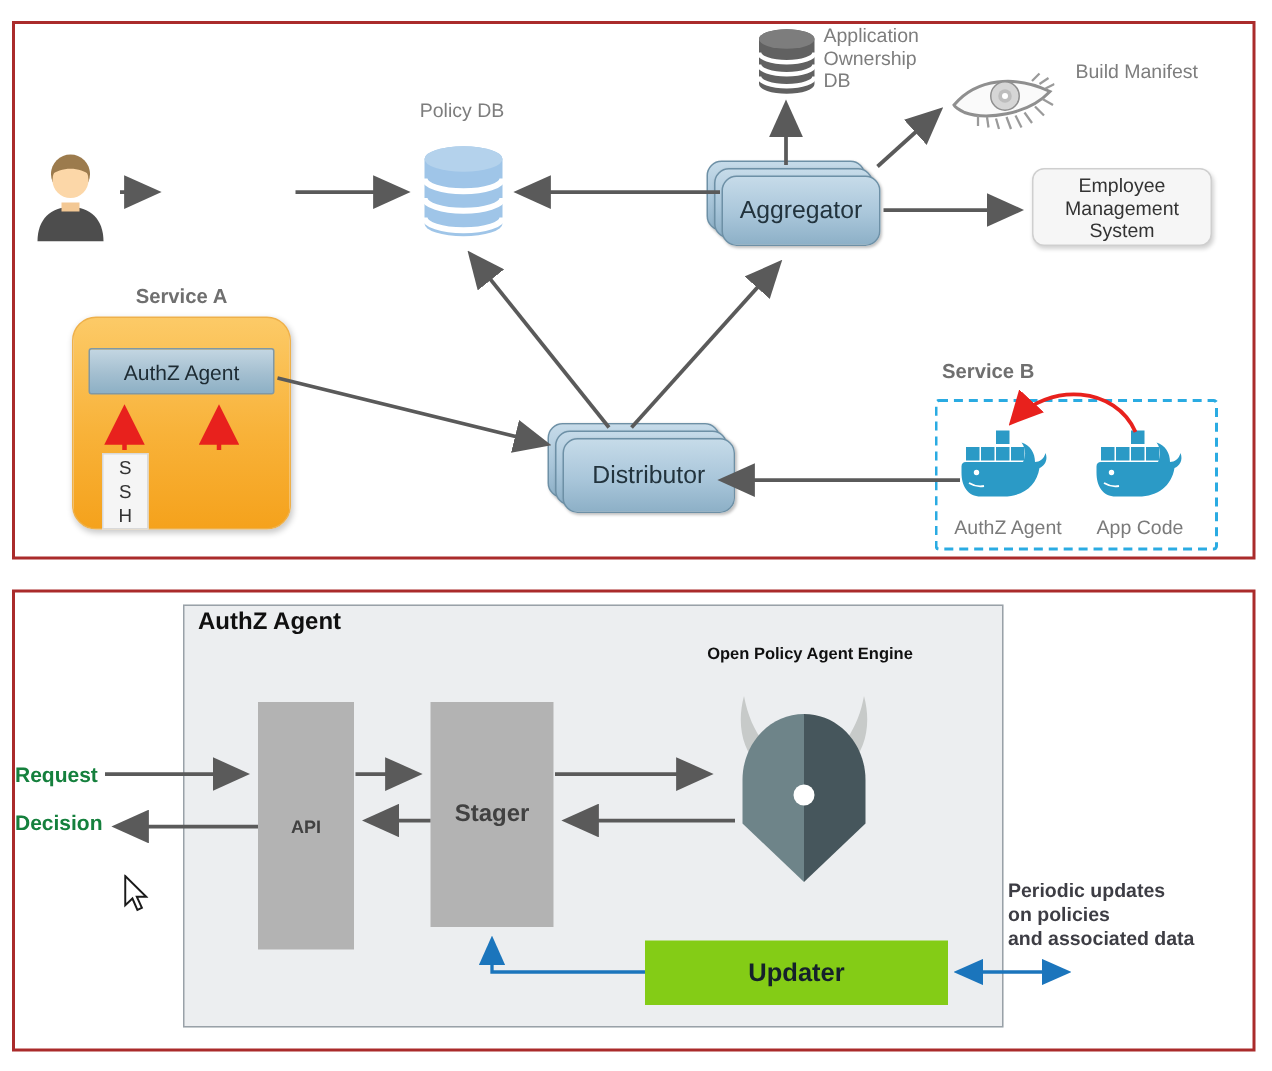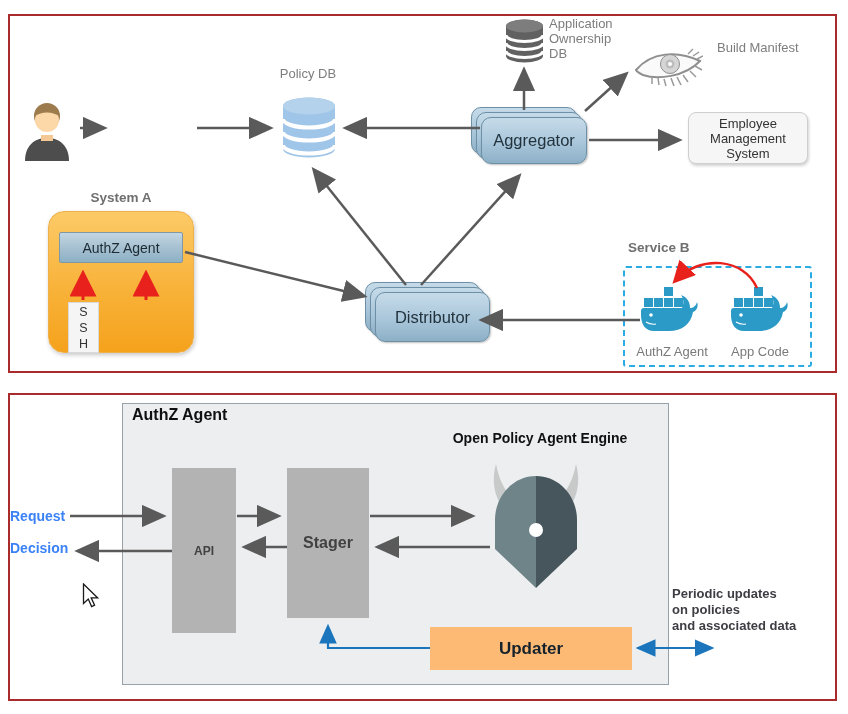--- a/index.html
+++ b/index.html
@@ -55,29 +55,29 @@
                border:1px solid #f3d1a6;color:#333;font-size:14px;line-height:18px;
                display:flex;align-items:center;justify-content:center;text-align:center;}
 
   
   #service-b-box{left:623px;top:266px;width:189px;height:101px;border:2px dashed #2aabe2;border-radius:3px;}
   .whale-label{color:#7a7a7a;font-size:13px;text-align:center;}
 
   
   #inner-panel{left:122px;top:403px;width:547px;height:282px;background:#eceef0;border:1px solid #99a1a8;}
   #bp-title{left:132px;top:406px;font-size:16px;font-weight:bold;color:#101010;}
-  #opa-title{left:430px;top:430px;width:220px;text-align:center;font-size:14px;font-weight:bold;color:#101010;}
+  #opa-title{left:430px;top:430px;width:220px;text-align:center;font-size:11px;font-weight:bold;color:#101010;}
   .gray-rect{background:#b3b3b3;display:flex;align-items:center;justify-content:center;
              color:#414141;font-weight:bold;}
   #api-rect{left:172px;top:468px;width:64px;height:165px;font-size:12px;}
   #stager-rect{left:287px;top:468px;width:82px;height:150px;font-size:16px;}
-  #updater{left:430px;top:627px;width:202px;height:43px;background:#fdba74;
+  #updater{left:430px;top:627px;width:202px;height:43px;background:#84cc16;
            display:flex;align-items:center;justify-content:center;
            color:#15212b;font-size:17px;font-weight:bold;}
-  .io-label{color:#3b82f6;font-size:14px;font-weight:bold;}
+  .io-label{color:#15803d;font-size:14px;font-weight:bold;}
   #request-label{left:10px;top:508px;}
   #decision-label{left:10px;top:540px;}
   #periodic-note{left:672px;top:586px;width:165px;color:#3d3d44;font-size:13px;
                  line-height:16px;font-weight:bold;}
   #connectors{left:0;top:0;pointer-events:none;}
 </style>
 </head>
 <body>
 
 <div id="stage">
@@ -138,21 +138,21 @@
   <div id="aggregator" class="abs stack">
     <div class="layer l1"></div>
       <div class="layer l2"></div>
     <div class="layer l3">Aggregator</div>
   </div>
 
   <div id="ems" class="abs pre">Employee
 Management
 System</div>
 
-  <div class="abs glabel-b" style="left:48px;top:190px;width:146px;text-align:center">System A</div>
+  <div class="abs glabel-b" style="left:48px;top:190px;width:146px;text-align:center">Service A</div>
   <div id="service-a-box" class="abs"></div>
   <div id="authz-bar" class="abs">AuthZ Agent</div>
   <div id="ssh-box" class="abs pre">S
 S
 H</div>
 
   <div id="distributor" class="abs stack">
     <div class="layer l1"></div>
       <div class="layer l2"></div>
     <div class="layer l3">Distributor</div>

